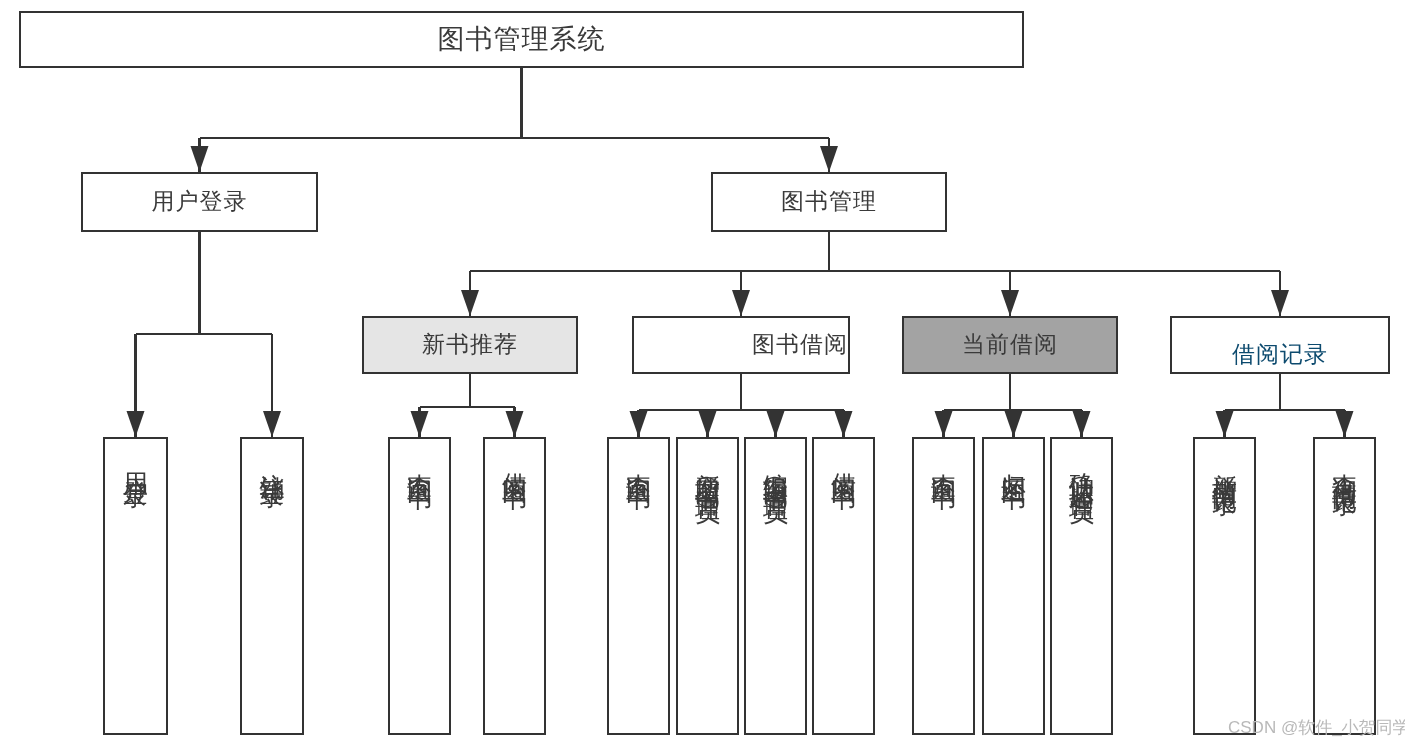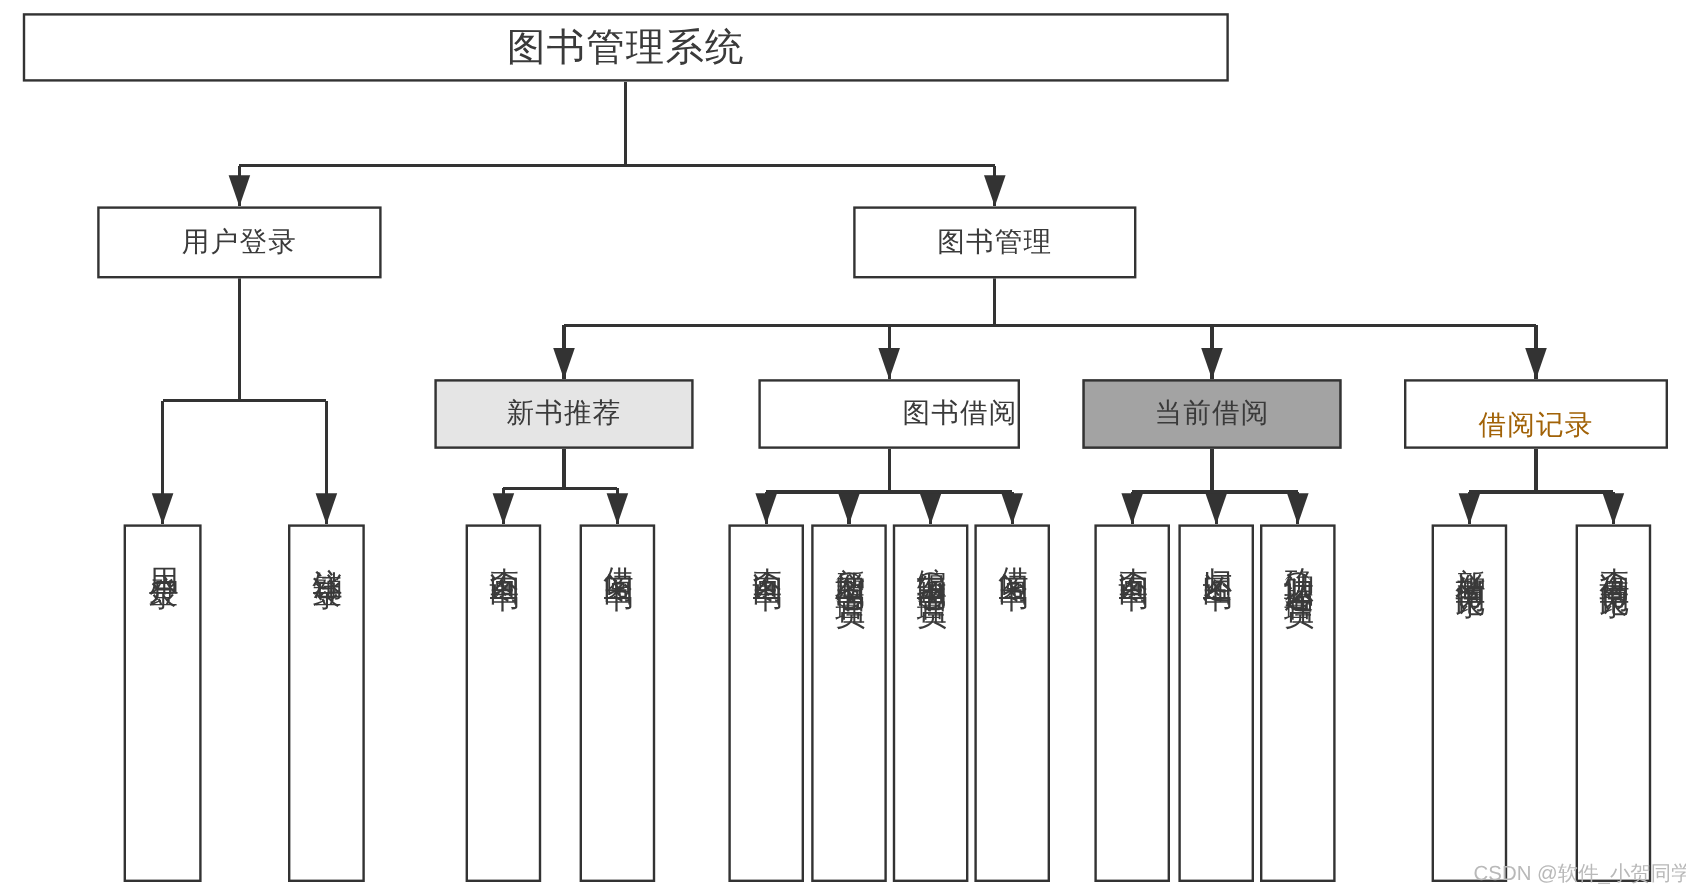--- a/index.html
+++ b/index.html
@@ -38,21 +38,21 @@
     color: #3a3a3a;
     letter-spacing: 1px;
     text-align: center;
     line-height: 1.18;
     white-space: nowrap;
   }
   .node.horiz .label {
     font-size: 23px;
   }
   .node.root .label {
-    font-size: 32px;
+    font-size: 27px;
   }
   .node.vert {
     align-items: flex-start;
     padding-top: 14px;
   }
   .node.vert .label {
     writing-mode: vertical-rl;
     text-orientation: upright;
     font-size: 25px;
     letter-spacing: 4px;
@@ -139,21 +139,21 @@
       <div class="node horiz" style="left: 362px; top: 316px; width: 216px; height: 58px; border-color: rgb(51, 51, 51); background: #e5e5e5;">
         <span class="label" style="color: rgb(58, 58, 58);">新书推荐</span>
       </div>
       <div class="node horiz" style="left: 632px; top: 316px; width: 218px; height: 58px; border-color: rgb(51, 51, 51); background: rgb(255, 255, 255); justify-content: flex-end;">
         <span class="label" style="color: rgb(58, 58, 58);">图书借阅</span>
       </div>
       <div class="node horiz" style="left: 902px; top: 316px; width: 216px; height: 58px; border-color: rgb(51, 51, 51); background: #a3a3a3;">
         <span class="label" style="color: rgb(58, 58, 58);">当前借阅</span>
       </div>
       <div class="node horiz" style="left: 1170px; top: 316px; width: 220px; height: 58px; border-color: rgb(51, 51, 51); background: rgb(255, 255, 255);">
-        <span class="label" style="color: #a16207; margin-top: 20px;">借阅记录</span>
+        <span class="label" style="color: #0c4a6e; margin-top: 20px;">借阅记录</span>
       </div>
       <div class="node vert" style="left: 103px; top: 437px; width: 65px; height: 298px; border-color: rgb(51, 51, 51); background: rgb(255, 255, 255);">
         <span class="label" style="color: rgb(58, 58, 58);">用户登录</span>
       </div>
       <div class="node vert" style="left: 240px; top: 437px; width: 64px; height: 298px; border-color: rgb(51, 51, 51); background: rgb(255, 255, 255);">
         <span class="label" style="color: rgb(58, 58, 58);">注销登录</span>
       </div>
       <div class="node vert" style="left: 388px; top: 437px; width: 63px; height: 298px; border-color: rgb(51, 51, 51); background: rgb(255, 255, 255);">
         <span class="label" style="color: rgb(58, 58, 58);">查询图书</span>
       </div>

